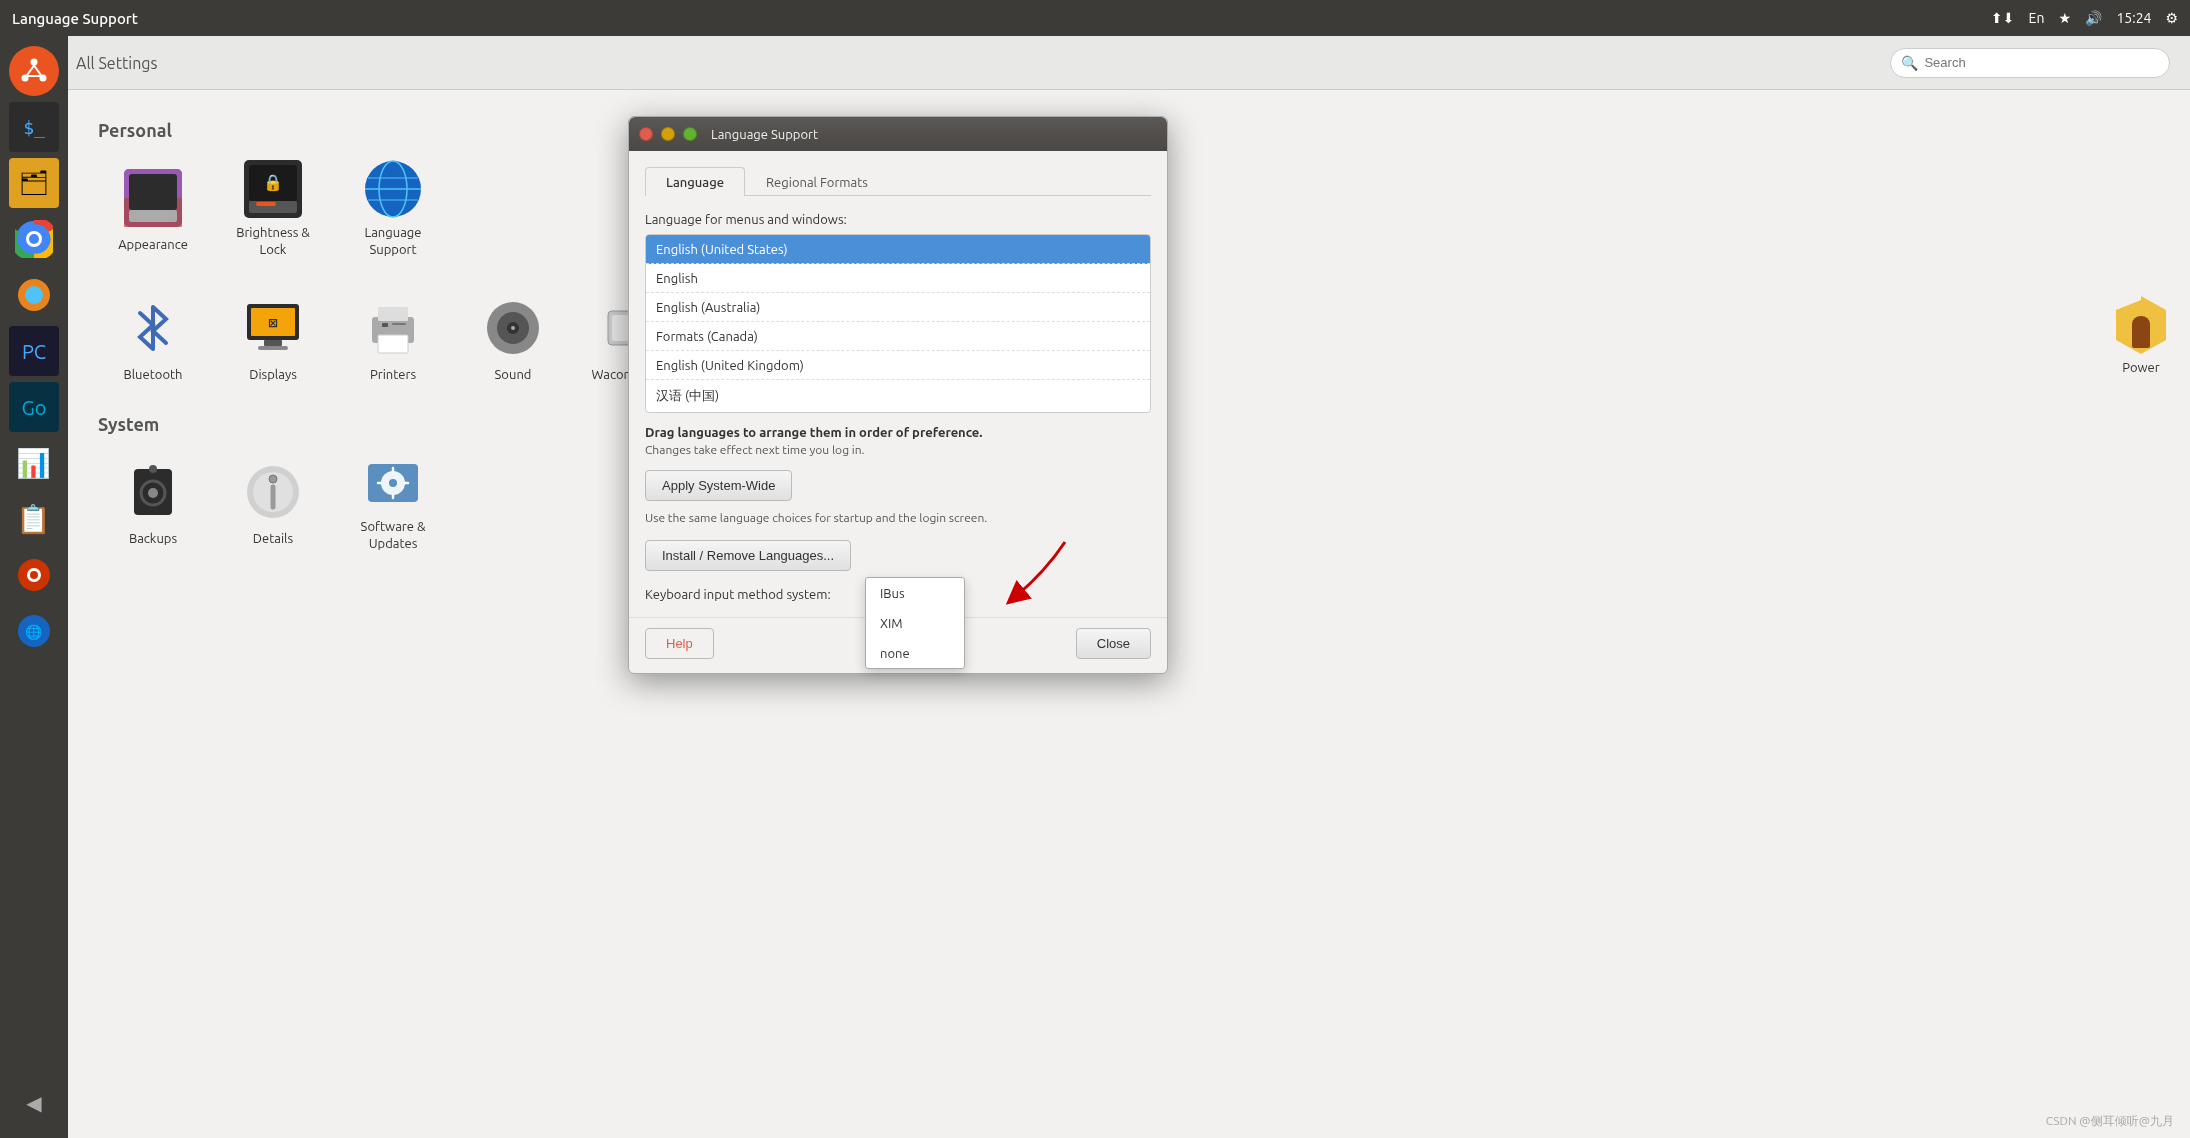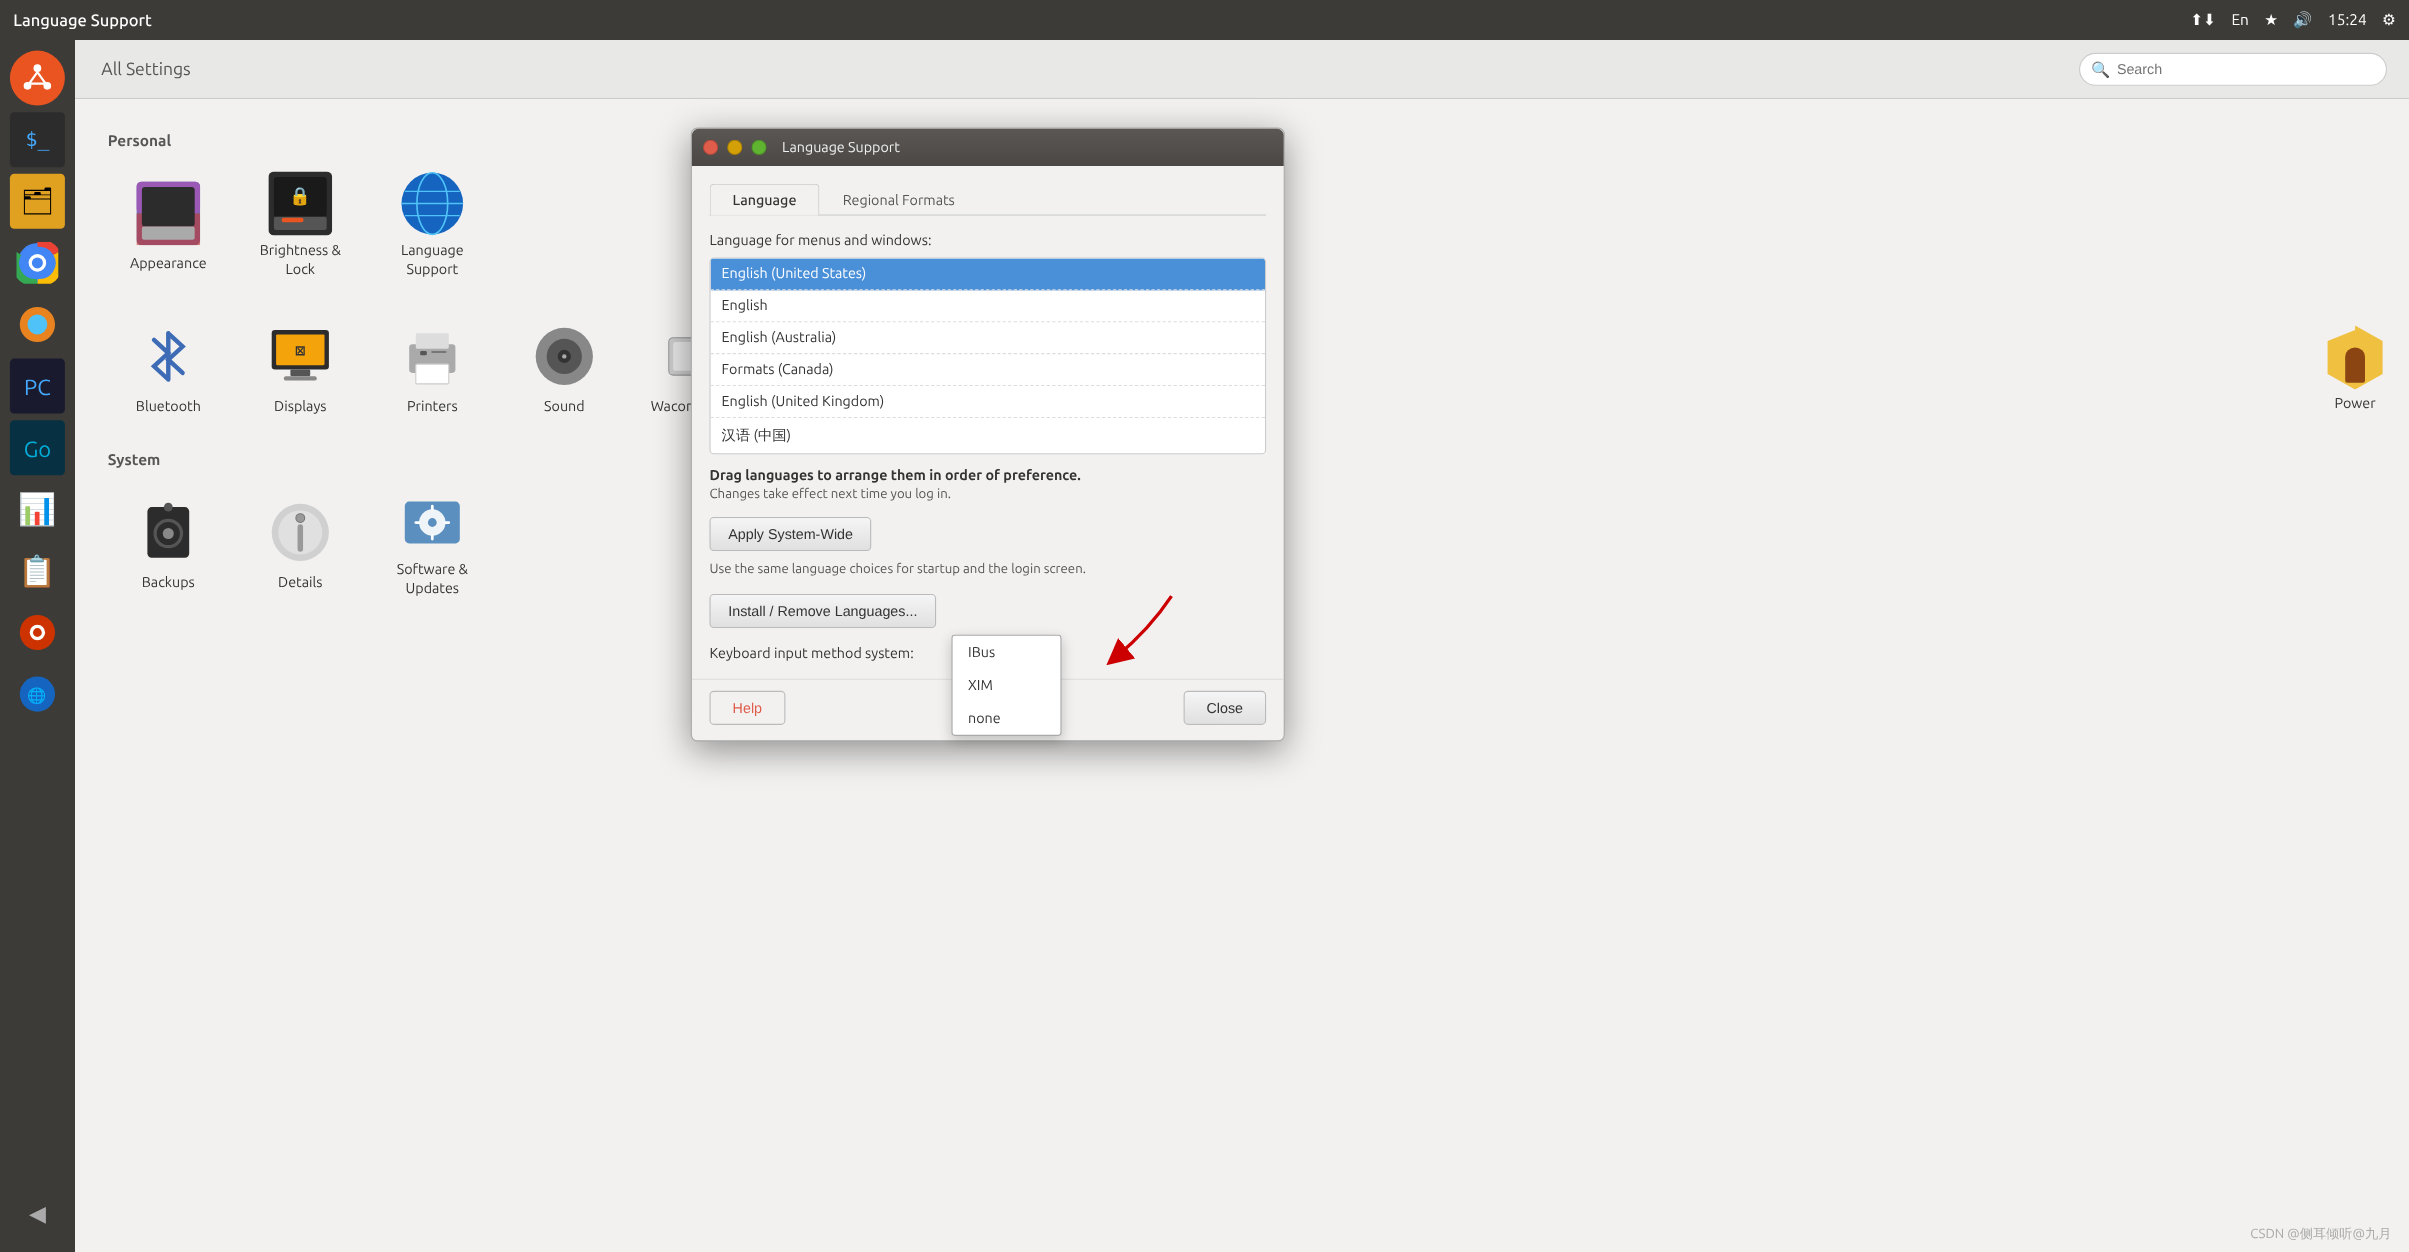--- a/index.html
+++ b/index.html
@@ -73,21 +73,21 @@
       background: #f2f1f0;
     }
 
     
     #settings-header {
       height: 54px;
       background: #e8e8e6;
       border-bottom: 1px solid #ccc;
       display: flex;
       align-items: center;
-      padding: 0 24px;
+      padding: 0 8px;
       position: relative;
     }
     #all-settings-label {
       font-size: 16px;
       color: #555;
       font-weight: 400;
     }
     #search-box {
       position: absolute;
       right: 20px;
@@ -113,21 +113,21 @@
     }
     .search-icon-char { color: #999; font-size: 14px; }
 
     
     #settings-grid {
       padding: 20px 30px;
       overflow-y: auto;
       height: calc(100% - 54px);
     }
     .section-title {
-      font-size: 14px;
+      font-size: 18px;
       color: #555;
       margin-bottom: 14px;
       margin-top: 10px;
       font-weight: 600;
     }
     .icon-grid {
       display: flex;
       flex-wrap: wrap;
       gap: 10px;
       margin-bottom: 20px;

